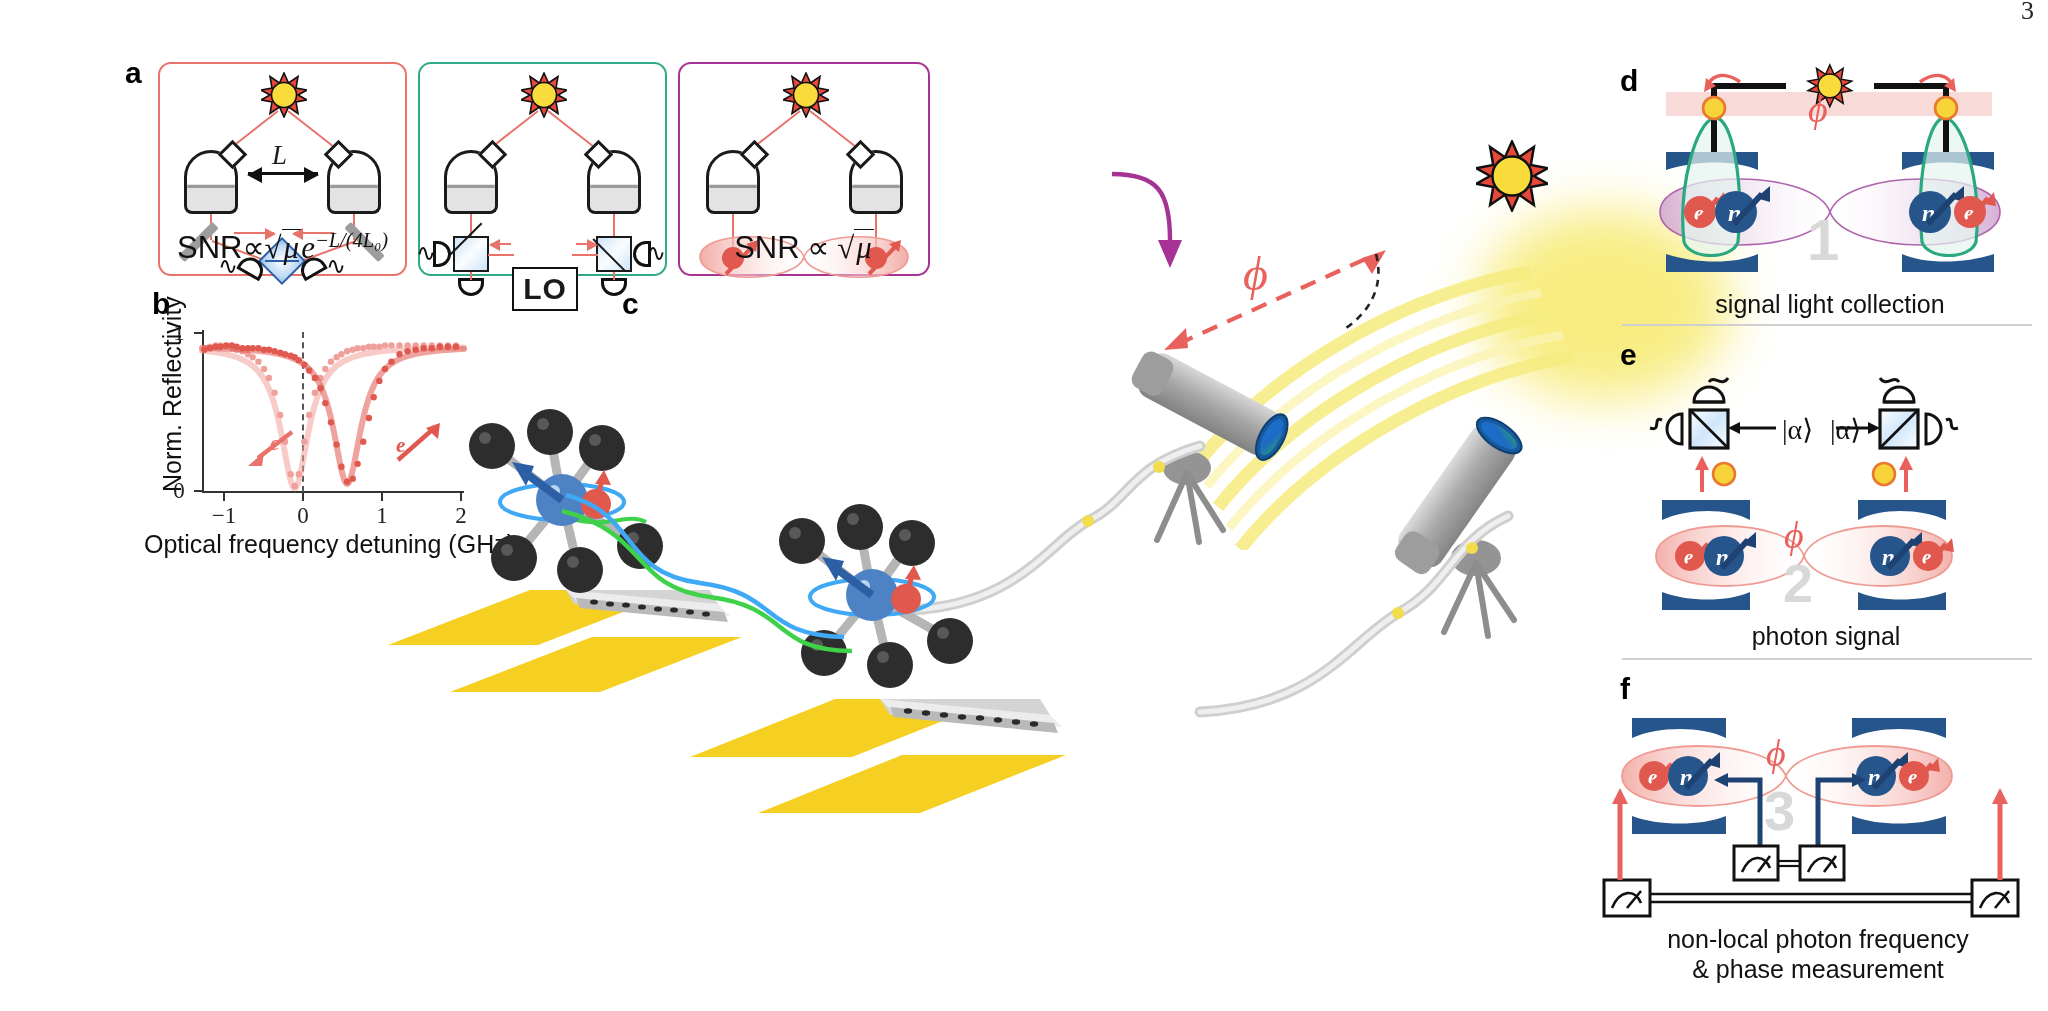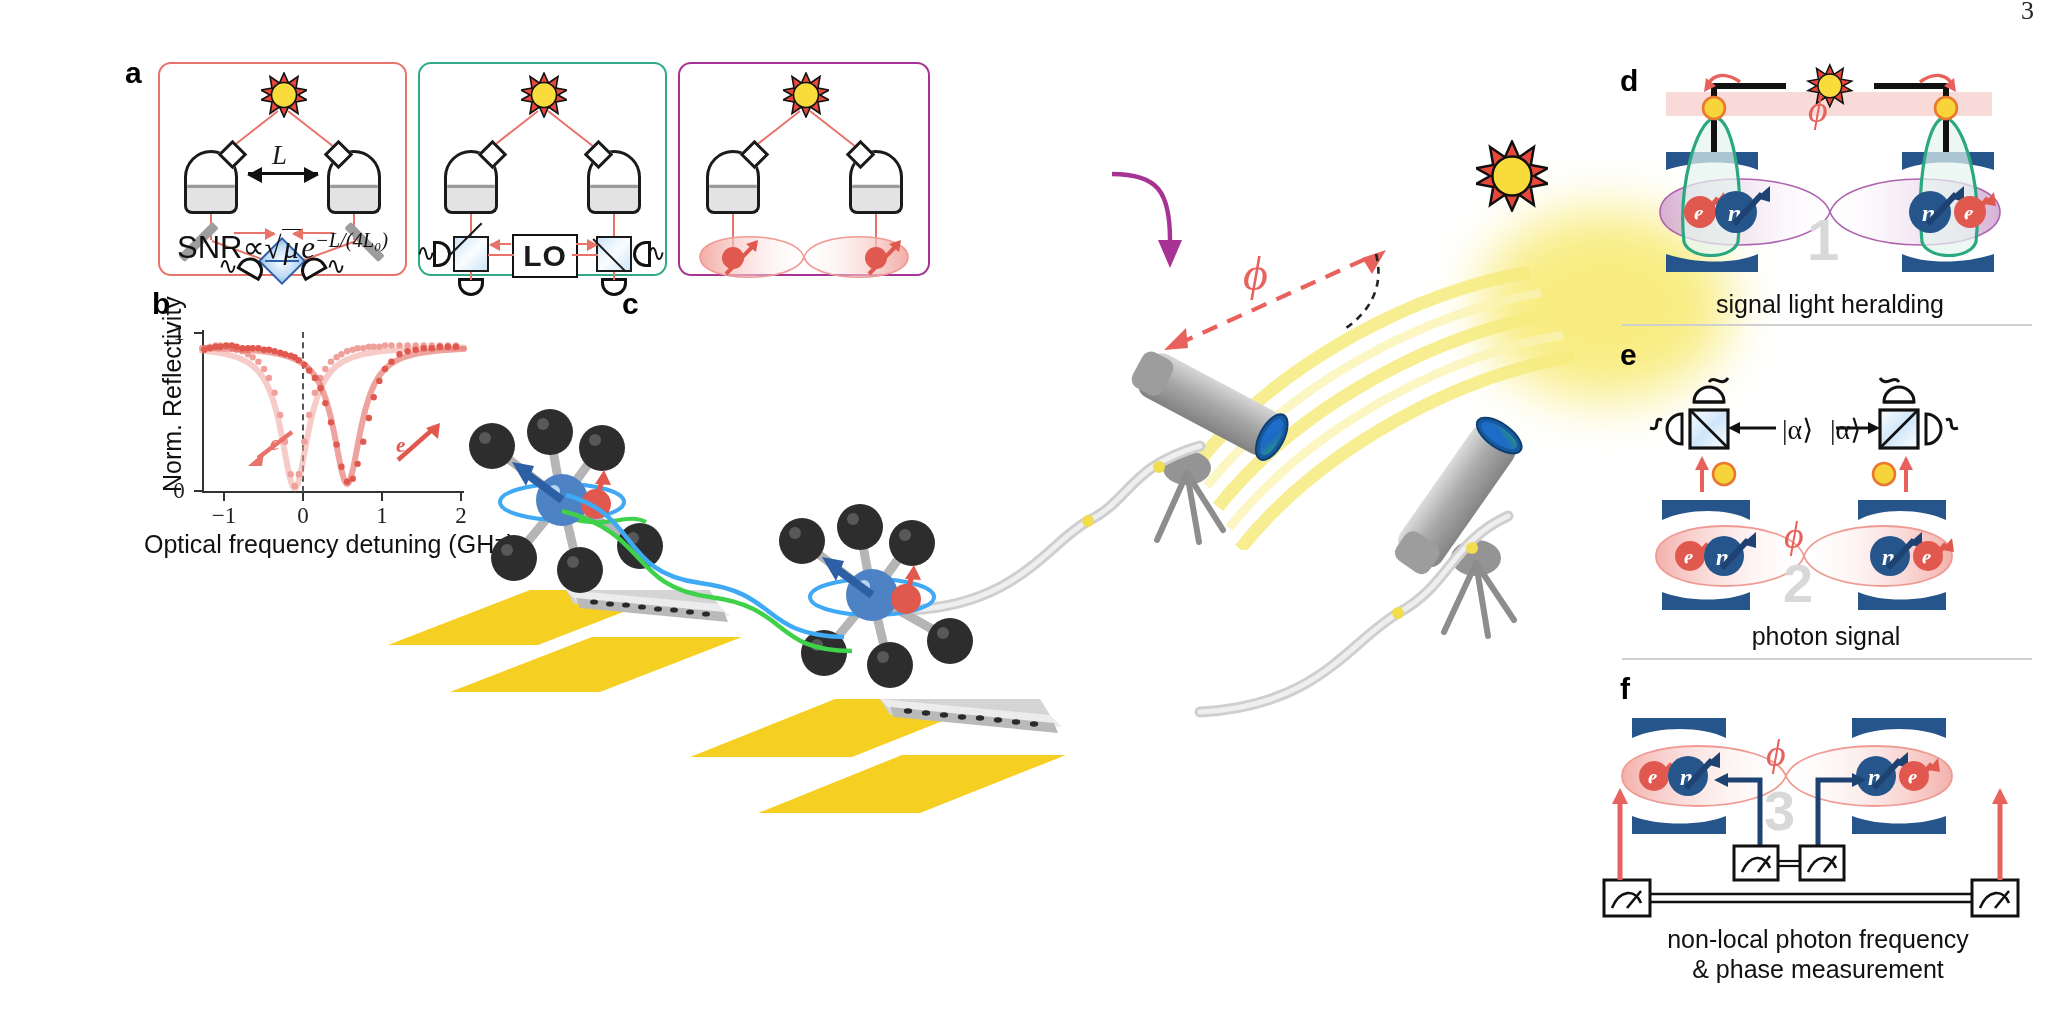--- a/index.html
+++ b/index.html
@@ -53,21 +53,21 @@
   .bs .diag{position:absolute;left:-5px;top:50%;width:141%;height:2.4px;background:#1a1a1a;
       transform-origin:0 50%;transform:rotate(-45deg);}
   .bs.rev .diag{transform:rotate(45deg);transform-origin:0 50%;top:0;}
 
   .detector{position:absolute;width:26px;height:18px;border:3px solid #111;
       border-radius:26px 26px 0 0;border-bottom-width:3px;background:#fff;box-sizing:border-box;}
   .squig{position:absolute;font-size:24px;color:#111;font-family:"Liberation Serif",serif;}
 
   .lobox{position:absolute;border:2.6px solid #111;background:#fff;
       font-size:30px;font-weight:bold;display:flex;align-items:center;justify-content:center;
-      font-family:"Liberation Sans",sans-serif;letter-spacing:1px;}
+      font-family:"Liberation Sans",sans-serif;letter-spacing:1px;margin-top:33px;}
 
   .smallarrow{position:absolute;height:0;border-top:2.4px solid #e8736a;}
   .smallarrow.toright:after{content:"";position:absolute;right:-2px;top:-6px;
       border-top:6px solid transparent;border-bottom:6px solid transparent;border-left:11px solid #e8736a;}
   .smallarrow.toleft:before{content:"";position:absolute;left:-2px;top:-6px;
       border-top:6px solid transparent;border-bottom:6px solid transparent;border-right:11px solid #e8736a;}
 
   .spinball{position:absolute;border-radius:50%;background:#e0584e;}
 
   
@@ -254,20 +254,25 @@
       <polygon points="38,4 36,16 26,8" fill="#e0584e"></polygon>
     </svg>
   </div>
   <div class="abs" style="left:183px;top:172px;">
     <svg width="44" height="44" viewBox="0 0 44 44">
       <line x1="6" y1="38" x2="34" y2="9" stroke="#e0584e" stroke-width="4"></line>
       <polygon points="38,4 36,16 26,8" fill="#e0584e"></polygon>
     </svg>
   </div>
 
+  <div class="snr">
+    <span class="sf">SNR</span>
+    <span class="sf">∝</span>
+    <span>√<span class="rad ital">μ</span></span>
+  </div>
 </div>
 
 <div class="abs" style="left:1108px;top:168px;">
   <svg width="80" height="110" viewBox="0 0 80 110">
     <path d="M4,6 C50,6 62,24 62,72" stroke="#a63393" stroke-width="4.4" fill="none"></path>
     <polygon points="62,100 50,72 74,72" fill="#a63393"></polygon>
   </svg>
 </div>
 
 <div class="abs panel-letter" style="left:152px;top:287px;">b</div>
@@ -713,21 +718,21 @@
       <text x="30" y="33" font-family="Liberation Serif,serif" font-style="italic" font-size="24" font-weight="bold" fill="#fff">n</text>
       <line x1="36" y1="36" x2="64" y2="6" stroke="#1e4272" stroke-width="6"></line>
       <polygon points="72,-2 58,10 72,14" fill="#1e4272"></polygon>
       <circle cx="78" cy="24" r="16" fill="#e0584e"></circle>
       <text x="72" y="32" font-family="Liberation Serif,serif" font-style="italic" font-size="22" font-weight="bold" fill="#fff">e</text>
       <line x1="76" y1="34" x2="96" y2="10" stroke="#e0584e" stroke-width="5"></line>
       <polygon points="102,4 92,16 104,18" fill="#e0584e"></polygon>
     </g>
   </svg>
 </div>
-<div class="caption abs" style="left:1640px;top:290px;width:380px;">signal light heralding</div>
+<div class="caption abs" style="left:1640px;top:290px;width:380px;">signal light collection</div>
 
 <div class="hrule" style="left:1622px;top:324px;width:410px;"></div>
 
 <div class="abs panel-letter" style="left:1620px;top:338px;">e</div>
 
 <div class="abs" style="left:1640px;top:370px;">
   <svg width="372" height="250" viewBox="0 0 372 250">
     <defs>
       <linearGradient id="bsg" x1="0" y1="0" x2="1" y2="1">
         <stop offset="0%" stop-color="#fdfefe"></stop>

